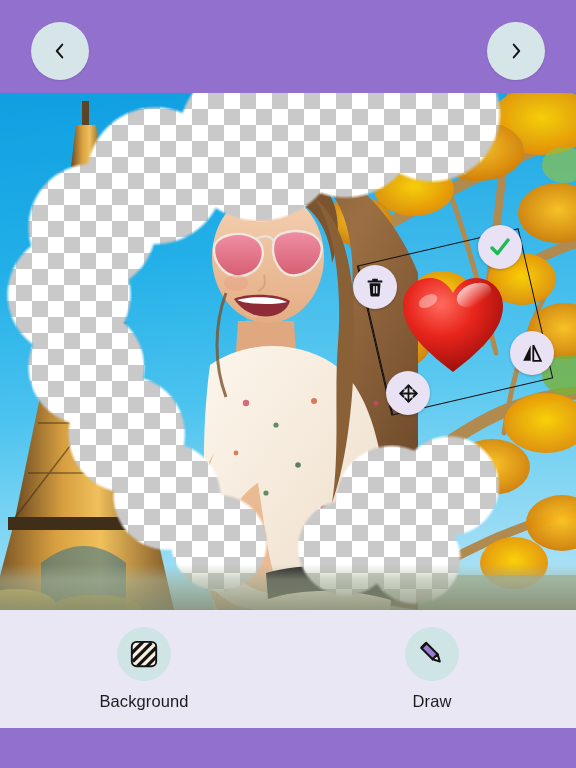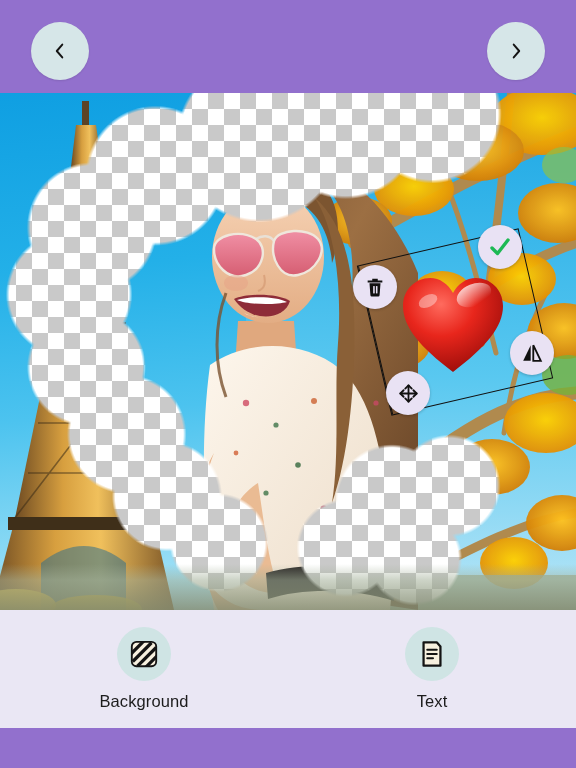--- a/index.html
+++ b/index.html
@@ -471,30 +471,29 @@
               <line x1="19" y1="39" x2="39" y2="19"></line>
             </g>
           </g>
           <rect x="3" y="3" width="26" height="26" rx="5" fill="none" stroke="#141414" stroke-width="2"></rect>
         </svg>
       </span>
       <span class="tool-lb">Background</span>
     </button>
 
 
-
     <button class="tool">
       <span class="tool-ic">
         <svg width="30" height="30" viewBox="0 0 32 32">
-          <path d="M7,3.5 H21 L25,8 V28.5 H7 Z" fill="#f7f0df" stroke="#141414" stroke-width="2.4" stroke-linejoin="round"></path>
-          <g stroke="#141414" stroke-width="2.3" stroke-linecap="round">
-            <line x1="11" y1="11.5" x2="21" y2="11.5"></line>
-            <line x1="11" y1="16" x2="21" y2="16"></line>
-            <line x1="11" y1="20.5" x2="17" y2="20.5"></line>
+          <g transform="rotate(-45 16 16)">
+            <rect x="12.5" y="3.5" width="7.5" height="17" fill="#9a7bd4" stroke="#141414" stroke-width="2.2"></rect>
+            <rect x="12.5" y="2" width="7.5" height="3" fill="#141414"></rect>
+            <path d="M12.5,20.5 L20,20.5 L16.25,27.5 Z" fill="#f6f0e2" stroke="#141414" stroke-width="2.2" stroke-linejoin="round"></path>
           </g>
         </svg>
       </span>
-      <span class="tool-lb">Text</span>
+      <span class="tool-lb">Draw</span>
     </button>
+
   </div>
 
   <div class="footer"></div>
 </div>
 
 </body></html>

